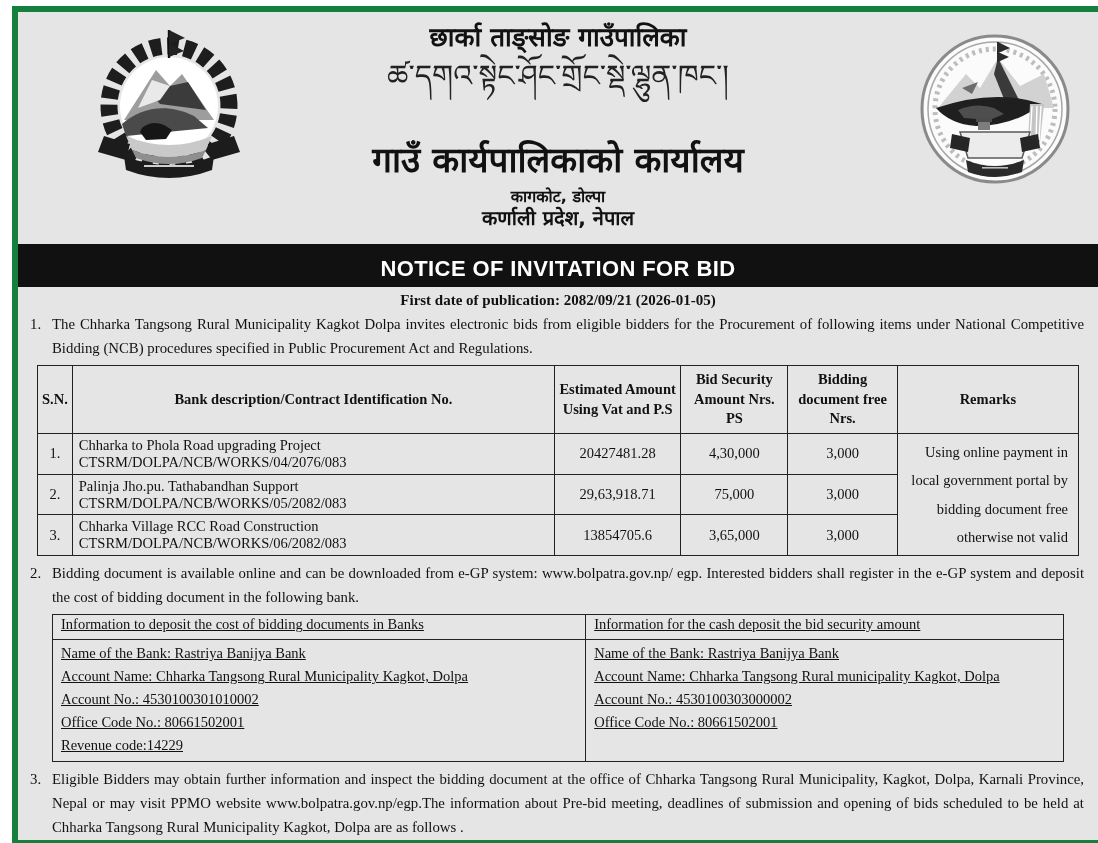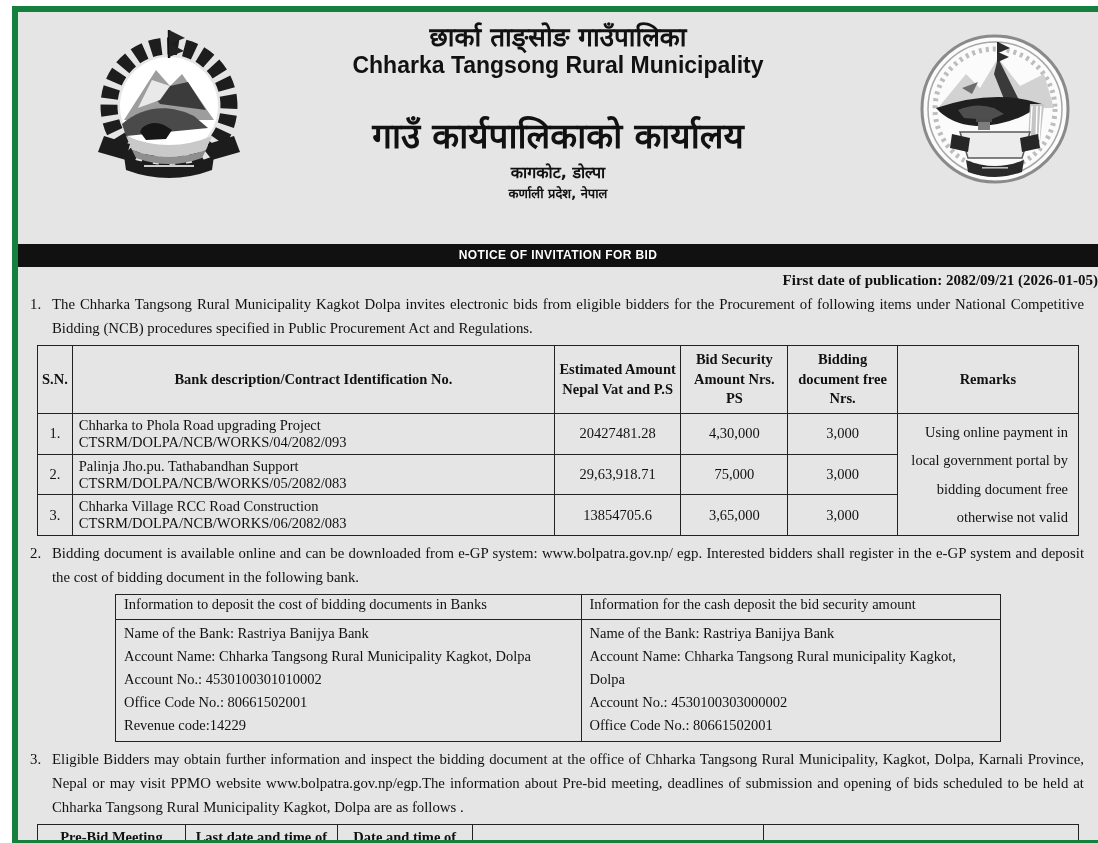--- a/index.html
+++ b/index.html
@@ -13,47 +13,47 @@
   .header { position:relative; height:232px; }
   .logo { position:absolute; }
   .logo-left  { left:72px; top:12px; }
   .logo-right { right:26px; top:18px; }
   .header-center { text-align:center; padding-top:10px; }
   .np-title  { font-family:"DejaVu Sans", sans-serif; font-weight:bold; font-size:26px; line-height:30px; }
   .tib-line  { font-size:30px; line-height:48px; height:50px; color:#222; }
   .en-title  { font-family:"Liberation Sans", sans-serif; font-weight:bold; font-size:23px; line-height:26px; }
   .np-office { font-family:"DejaVu Sans", sans-serif; font-weight:bold; font-size:35px; line-height:44px;margin-top:36px; }
   .np-addr1  { font-family:"DejaVu Sans", sans-serif; font-weight:bold; font-size:16px; line-height:22px; margin-top:4px; }
-  .np-addr2  { font-family:"DejaVu Sans", sans-serif; font-weight:bold; font-size:13px; line-height:20px; }
+  .np-addr2  { font-family:"DejaVu Sans", sans-serif; font-weight:bold; font-size:20px; line-height:20px; }
 
   
   .banner { background:#111111; color:#ffffff; text-align:center;
             font-family:"Liberation Sans", sans-serif; font-weight:bold;
-            font-size:12px; letter-spacing:0.4px; padding:4px 0 5px; }
-
-  .pubdate { text-align:right; font-weight:bold; font-size:15px; margin:5px 0 4px; }
+            font-size:22px; letter-spacing:0.4px; padding:12px 0 5px; }
+
+  .pubdate { text-align:center; font-weight:bold; font-size:15px; margin:5px 0 4px; }
 
   
   .para { display:flex; margin:2px 14px 5px 12px; font-size:14.8px; line-height:1.6; }
   .pnum { width:22px; flex:none; }
   .ptxt { flex:1; text-align:justify; }
 
   
   table { border-collapse:collapse; margin:3px auto 6px; font-size:14.5px; }
   th, td { border:1px solid #222; }
   th { font-weight:bold; text-align:center; }
 
   .works { width:1042px; }
   .works th { padding:4px 4px; line-height:1.35; }
   .works td { padding:2px 6px; height:31px; }
   .works .c-sn  { text-align:center; }
   .works .c-amt { text-align:center; }
   .works .c-remarks { text-align:right; padding:4px 10px; line-height:1.95; }
 
-  .bank { width:886px; }
+  .bank { width:1012px;text-decoration:underline; }
   .bank td { vertical-align:top; }
   .bank .bh { font-weight:normal; text-align:left; padding:1px 8px; height:22px; }
   .bank .bb { padding:2px 8px 4px; }
   .bank .bline { line-height:23px; }
 
   .schedule { width:1042px; }
   .schedule th { padding:3px 8px; line-height:1.35; }
 </style>
 </head>
 <body>
@@ -117,21 +117,21 @@
         <path d="M34 104 l18 4 -2 14 -18 -4 z" fill="#262626"></path>
         <path d="M120 104 l-18 4 2 14 18 -4 z" fill="#262626"></path>
 
         <path d="M48 130 Q77 142 106 130 L104 142 Q77 152 50 142 Z" fill="#2a2a2a"></path>
         <rect x="64" y="137" width="26" height="1.6" fill="#bfbfbf"></rect>
       </svg>
     </div>
 
     <div class="header-center">
       <div class="np-title">छार्का ताङ्सोङ गाउँपालिका</div>
-      <div class="en-title">Chharka Tangsong Rural Municipality</div>
+      <div class="tib-line">ཚ་དགའ་སྟེང་ཤོང་གྲོང་སྡེ་ལྷུན་ཁང་།</div>
       <div class="np-office">गाउँ कार्यपालिकाको कार्यालय</div>
       <div class="np-addr1">कागकोट, डोल्पा</div>
       <div class="np-addr2">कर्णाली प्रदेश, नेपाल</div>
     </div>
   </div>
 
   <div class="banner">NOTICE OF INVITATION FOR BID</div>
 
   <div class="pubdate">First date of publication: 2082/09/21 (2026-01-05)</div>
 
@@ -146,30 +146,30 @@
         <col style="width:486px">
         <col style="width:127px">
       <col style="width:108px">
         <col style="width:110px">
         <col style="width:183px">
     </colgroup>
     <thead>
       <tr>
         <th>S.N.</th>
         <th>Bank description/Contract Identification No.</th>
-        <th>Estimated Amount Nepal Vat and P.S</th>
+        <th>Estimated Amount Using Vat and P.S</th>
         <th>Bid Security Amount Nrs. PS</th>
         <th>Bidding document free Nrs.</th>
         <th>Remarks</th>
       </tr>
     </thead>
     <tbody>
       <tr>
         <td class="c-sn">1.</td>
-        <td>Chharka to Phola Road upgrading Project CTSRM/DOLPA/NCB/WORKS/04/2082/093</td>
+        <td>Chharka to Phola Road upgrading Project CTSRM/DOLPA/NCB/WORKS/04/2076/083</td>
         <td class="c-amt">20427481.28</td>
         <td class="c-amt">4,30,000</td>
         <td class="c-amt">3,000</td>
         <td class="c-remarks" rowspan="3">Using online payment in local government portal by bidding document free otherwise not valid</td>
       </tr>
       <tr>
         <td class="c-sn">2.</td>
         <td>Palinja Jho.pu. Tathabandhan Support CTSRM/DOLPA/NCB/WORKS/05/2082/083</td>
         <td class="c-amt">29,63,918.71</td>
         <td class="c-amt">75,000</td>

